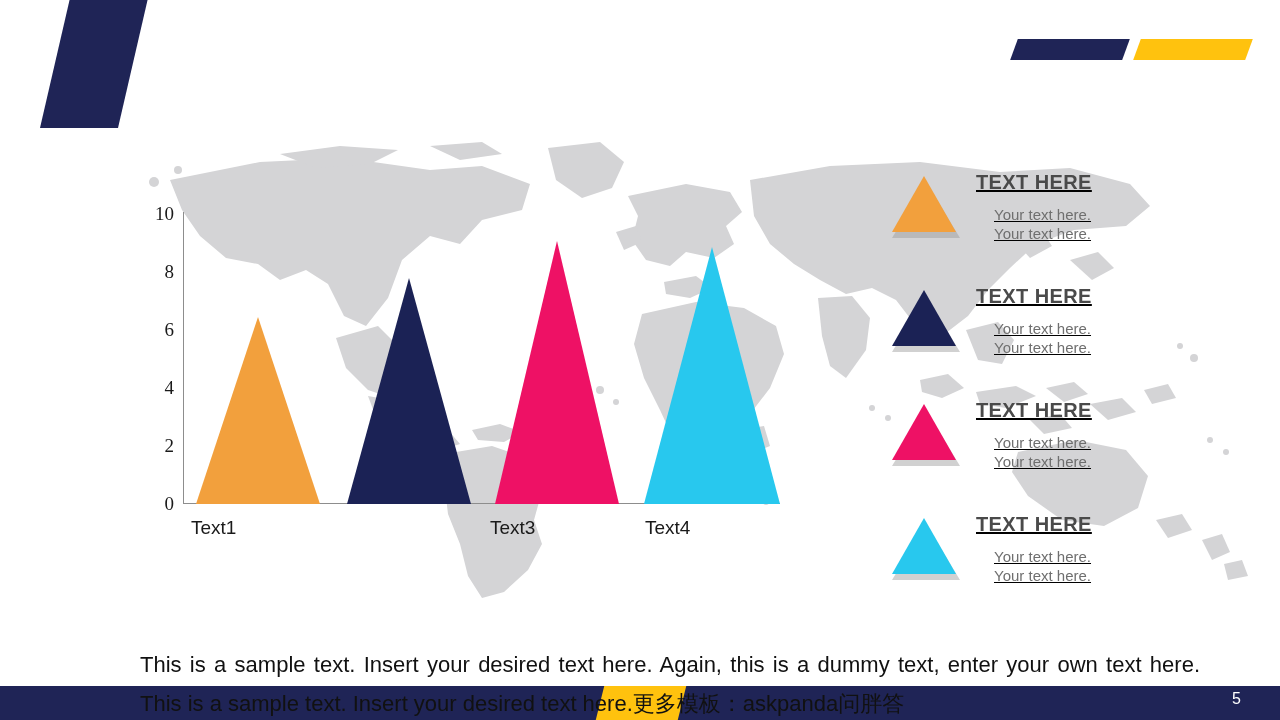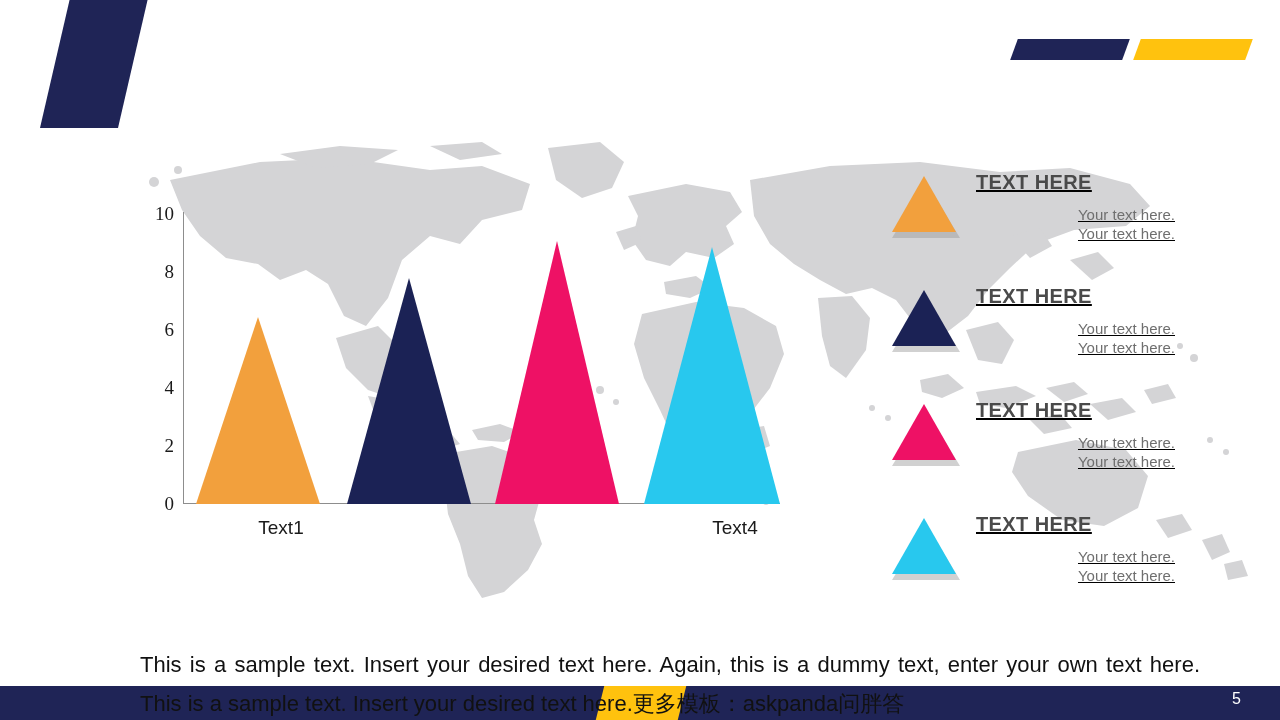--- a/index.html
+++ b/index.html
@@ -36,34 +36,34 @@
   .axis-y{position:absolute;left:73px;top:17px;width:1px;height:291px;background:#8d8d8d;}
   .axis-x{position:absolute;left:73px;top:308px;width:597px;height:1px;background:#8d8d8d;}
   .ytick{
     position:absolute;right:0;width:58px;text-align:right;
     font-size:19px;color:#1a1a1a;line-height:19px;
   }
   .yticks{position:absolute;left:0;top:0;width:64px;height:325px;font-family:Liberation Serif, serif;}
   .tri{position:absolute;bottom:0;}
   .xlabels{position:absolute;left:73px;top:322px;width:600px;height:30px;}
   .xlabel{
-    position:absolute;top:0;text-align:center;font-size:19px;color:#1a1a1a;
+    position:absolute;top:0;text-align:left;font-size:19px;color:#1a1a1a;
   }
 
   
   .legend{position:absolute;left:885px;top:170px;width:395px;height:440px;}
   .legend-row{position:absolute;left:0;width:395px;height:114px;}
   .legend-tri{position:absolute;left:5px;top:6px;width:70px;height:62px;}
   .legend-text{position:absolute;left:91px;top:0;width:295px;text-decoration:underline;}
   .legend-head{
     font-size:20px;font-weight:bold;color:#4a4a4a;letter-spacing:.4px;
     line-height:24px;
   }
   .legend-body{
-    margin-left:6px;margin-top:11px;font-size:15px;color:#6f6f6f;line-height:19px;text-align:center;
+    margin-left:18px;margin-top:11px;font-size:15px;color:#6f6f6f;line-height:19px;
   }
   .legend-body div{white-space:nowrap;}
 
   
   .footer-band{position:absolute;left:0;top:686px;width:1280px;height:34px;background:#1F2456;}
   .footer-gold{
     position:absolute;left:600px;top:686px;width:82px;height:34px;
     background:#FFC20E;transform:skewX(-14deg);
   }
   .body-text{
@@ -173,20 +173,21 @@
     </svg>
     <svg class="tri" style="left:385px;top:46px;width:124px;height:263px" viewBox="0 0 124 263">
       <polygon points="62,0 124,263 0,263" fill="#EE1165"></polygon>
     </svg>
     <svg class="tri" style="left:534px;top:52px;width:136px;height:257px" viewBox="0 0 136 257">
       <polygon points="68,0 136,257 0,257" fill="#28C8EE"></polygon>
     </svg>
 
     <div class="xlabels">
       <div class="xlabel" style="left:8px;width:180px">Text1</div>
+      <div class="xlabel" style="left:307px;width:180px">Text3</div>
       <div class="xlabel" style="left:462px;width:180px">Text4</div>
     </div>
   </div>
 
   <div class="legend">
 
     <div class="legend-row" style="top:0px">
       <svg class="legend-tri" viewBox="0 0 70 62">
         <polygon points="36,6 70,62 2,62" fill="#9a9a9a" opacity="0.45"></polygon>
         <polygon points="34,0 66,56 2,56" fill="#F2A03D"></polygon>

